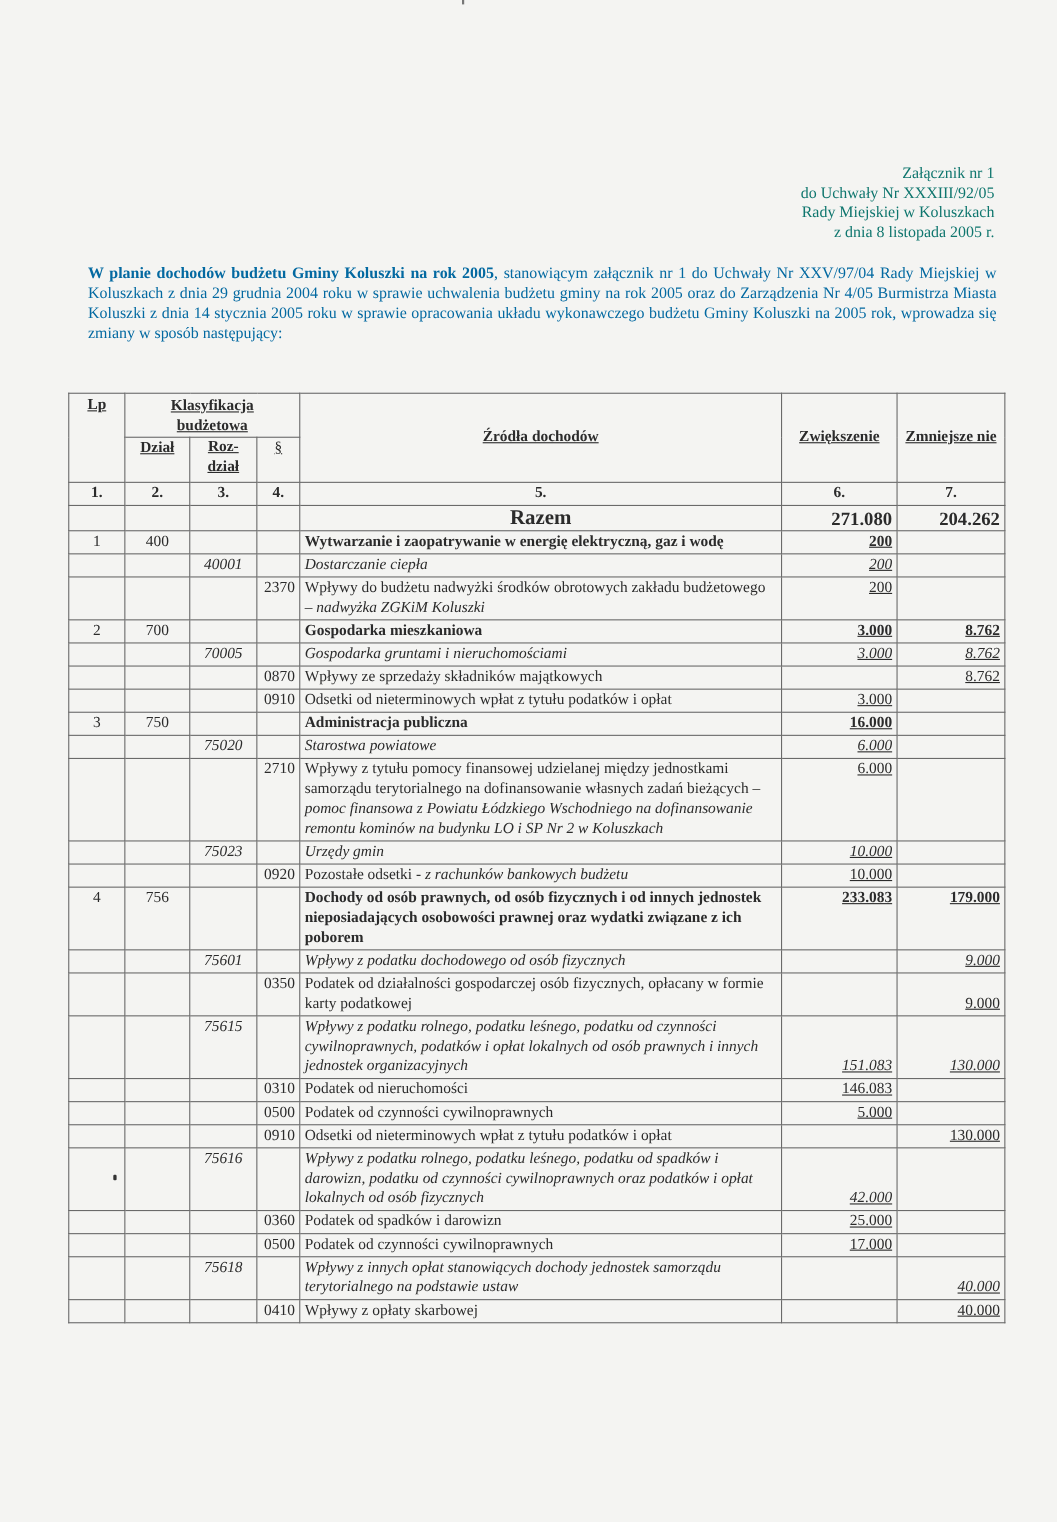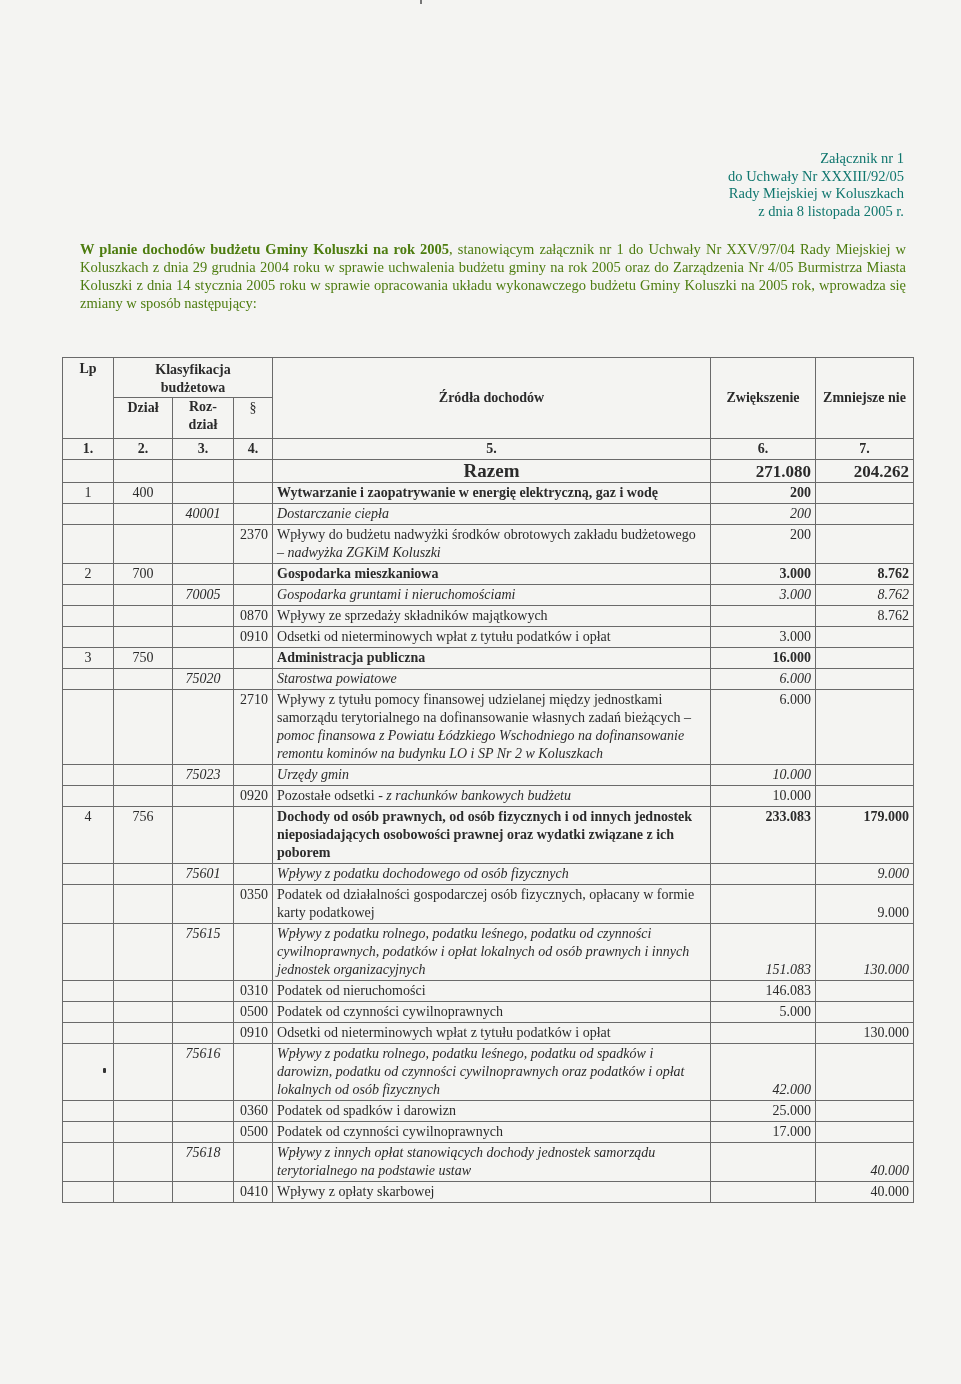--- a/index.html
+++ b/index.html
@@ -10,44 +10,44 @@
     color:#2a2a2a;
     position:relative;
     overflow:hidden;
   }
   .header-block {
     position:absolute; right:57px; top:150px;
     text-align:right; font-size:14.5px; line-height:17.5px; color:#0f766e;
   }
   .intro {
     position:absolute; left:80px; top:240px; width:826px;
-    font-size:14.5px; line-height:18px; text-align:justify; color:#4d7c0f;
+    font-size:14.5px; line-height:18px; text-align:justify; color:#0369a1;
   }
   .intro b { font-weight:bold; }
   table.budget {
     position:absolute; left:62px; top:357px;
     width:851px; border-collapse:collapse; table-layout:fixed;
     font-size:14px; color:#2b2b2b;
   }
   table.budget td {
     border:1px solid #6a6a6a;
     padding:1px 4px 1px 4px;
     vertical-align:top;
     line-height:18px;
   }
   .c { text-align:center; }
   .r { text-align:right; }
   .b { font-weight:bold; }
   .i { font-style:italic; }
-  .hdr td { font-weight:bold; font-size:14px; }
+  .hdr td { font-weight:bold; font-size:14px;text-decoration:underline; }
   .numrow td { font-weight:bold; text-align:center; padding-top:3px; }
   .razem-label { font-size:19px; font-weight:bold; }
   .razem-num { font-size:17px; font-weight:bold; }
   td.src { font-size:14px; }
-  .amount { text-align:right; }
+  .amount { text-align:right;text-decoration:underline; }
   .stray-mark {
     position:absolute; left:103px; top:1068px; width:3px; height:5px;
     background:#333; border-radius:1px;
   }
   .top-mark {
     position:absolute; left:420px; top:0px; width:2px; height:4px; background:#777;
   }
 </style>
 </head>
 <body>

